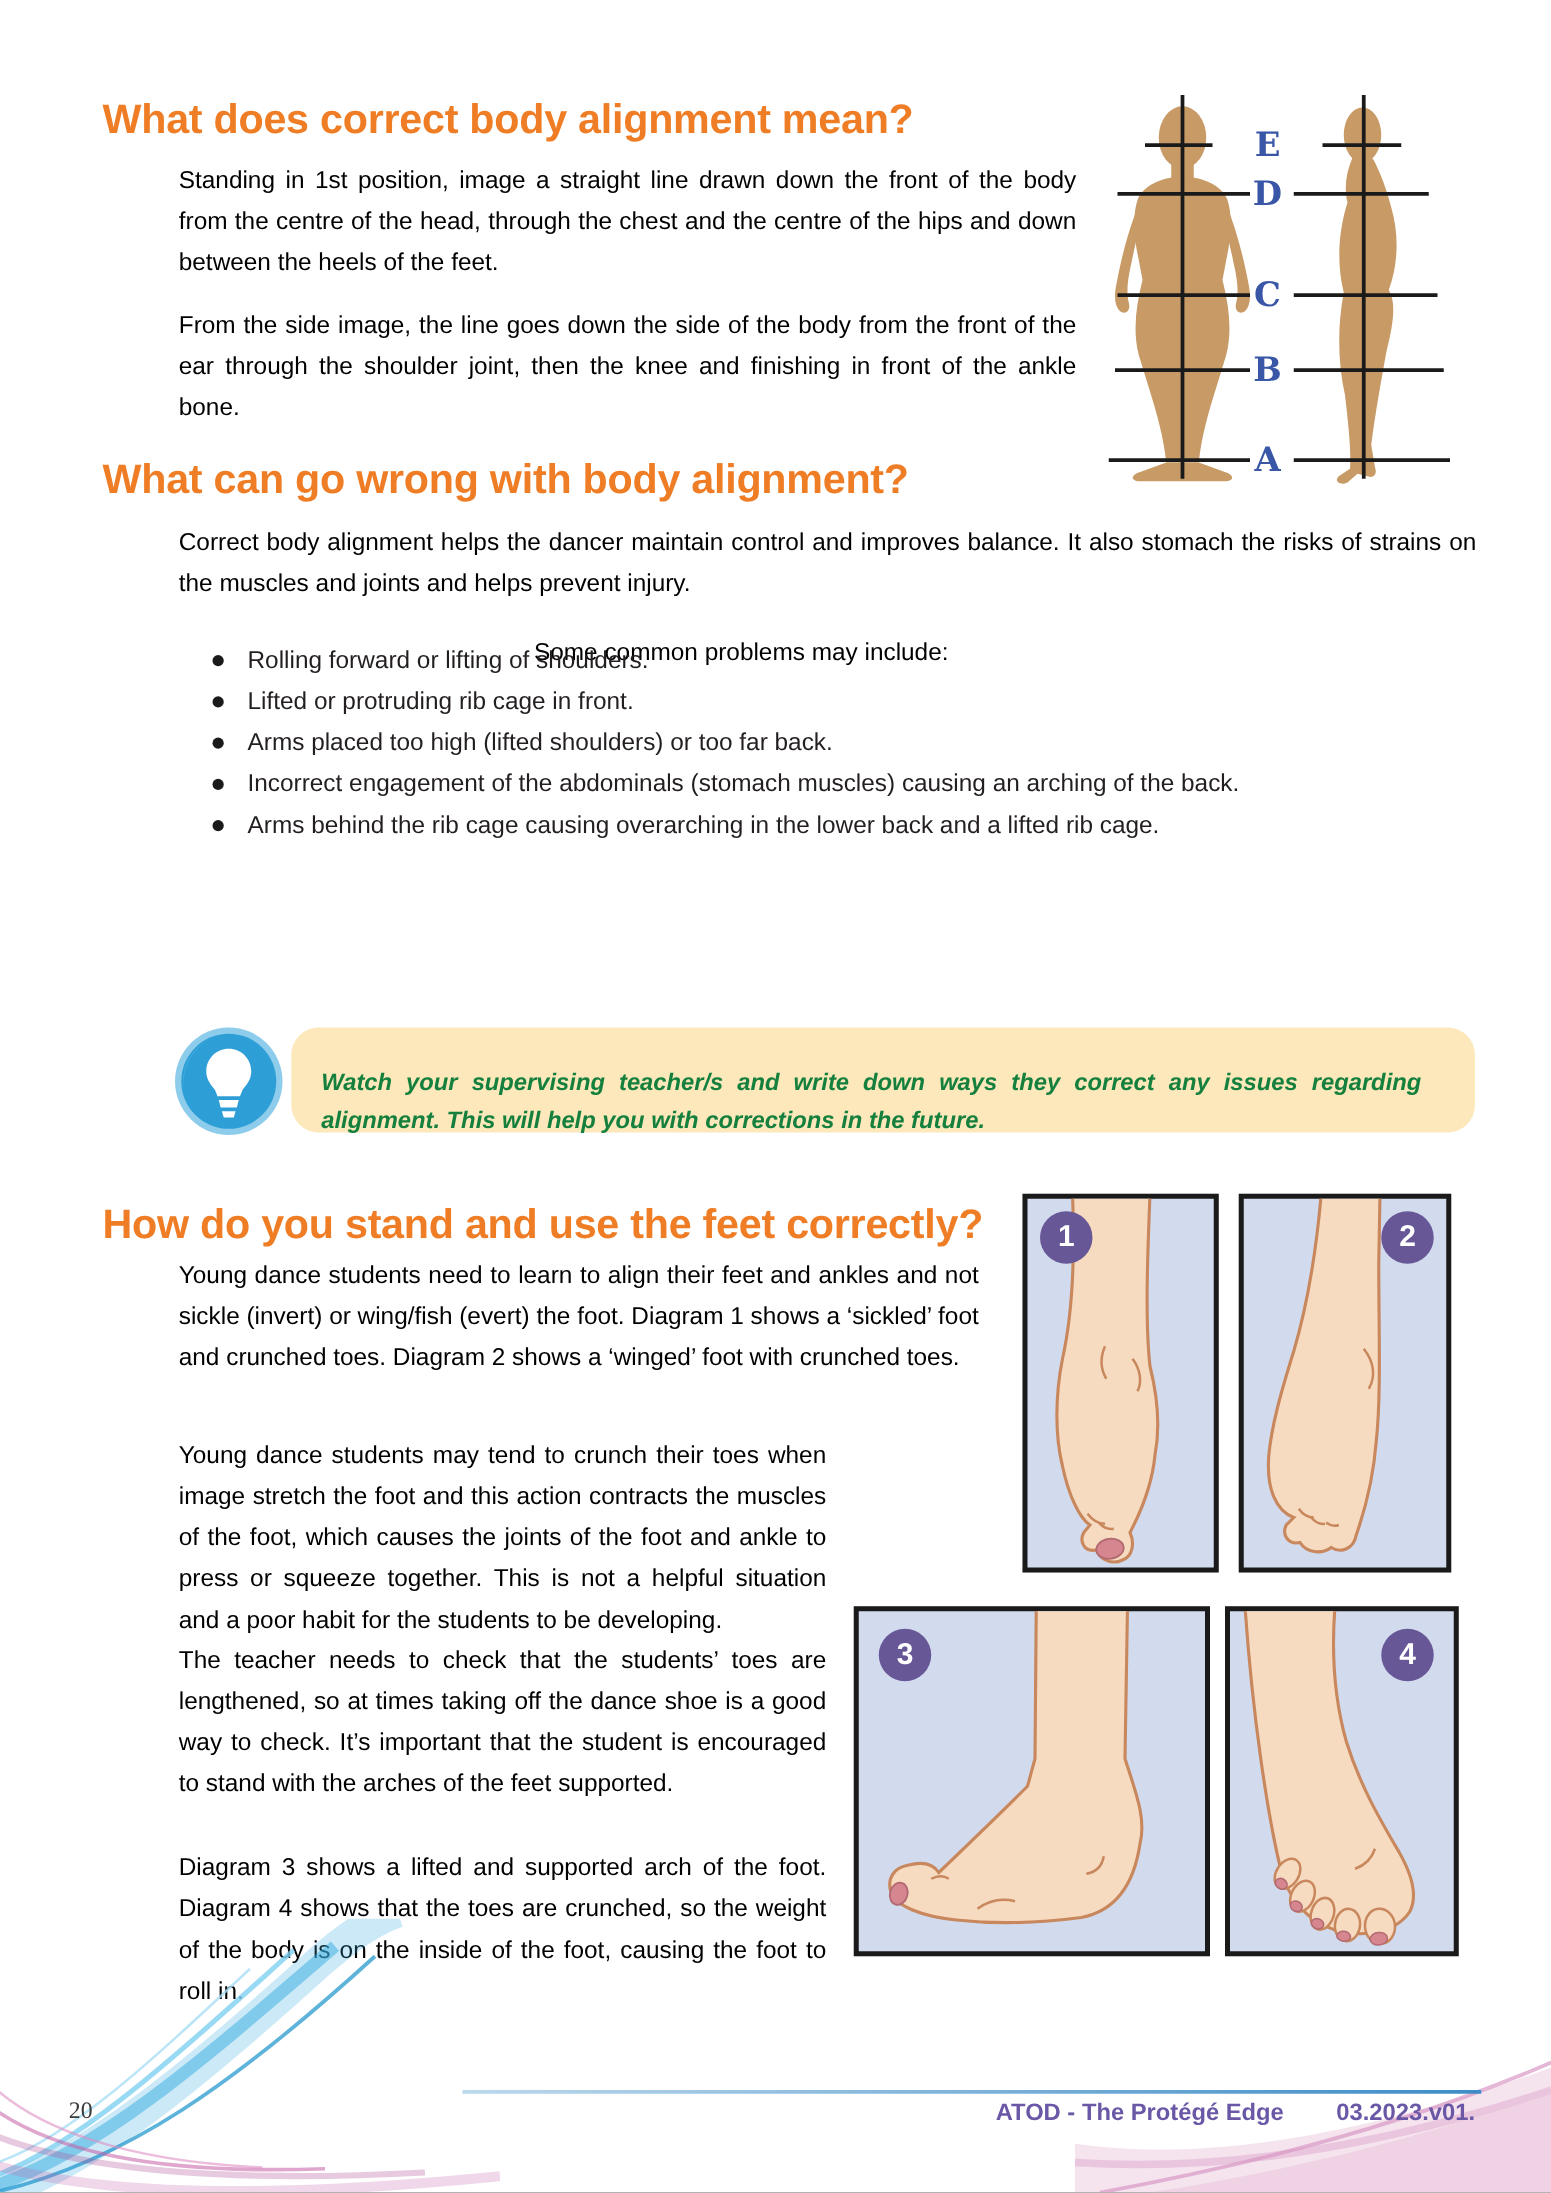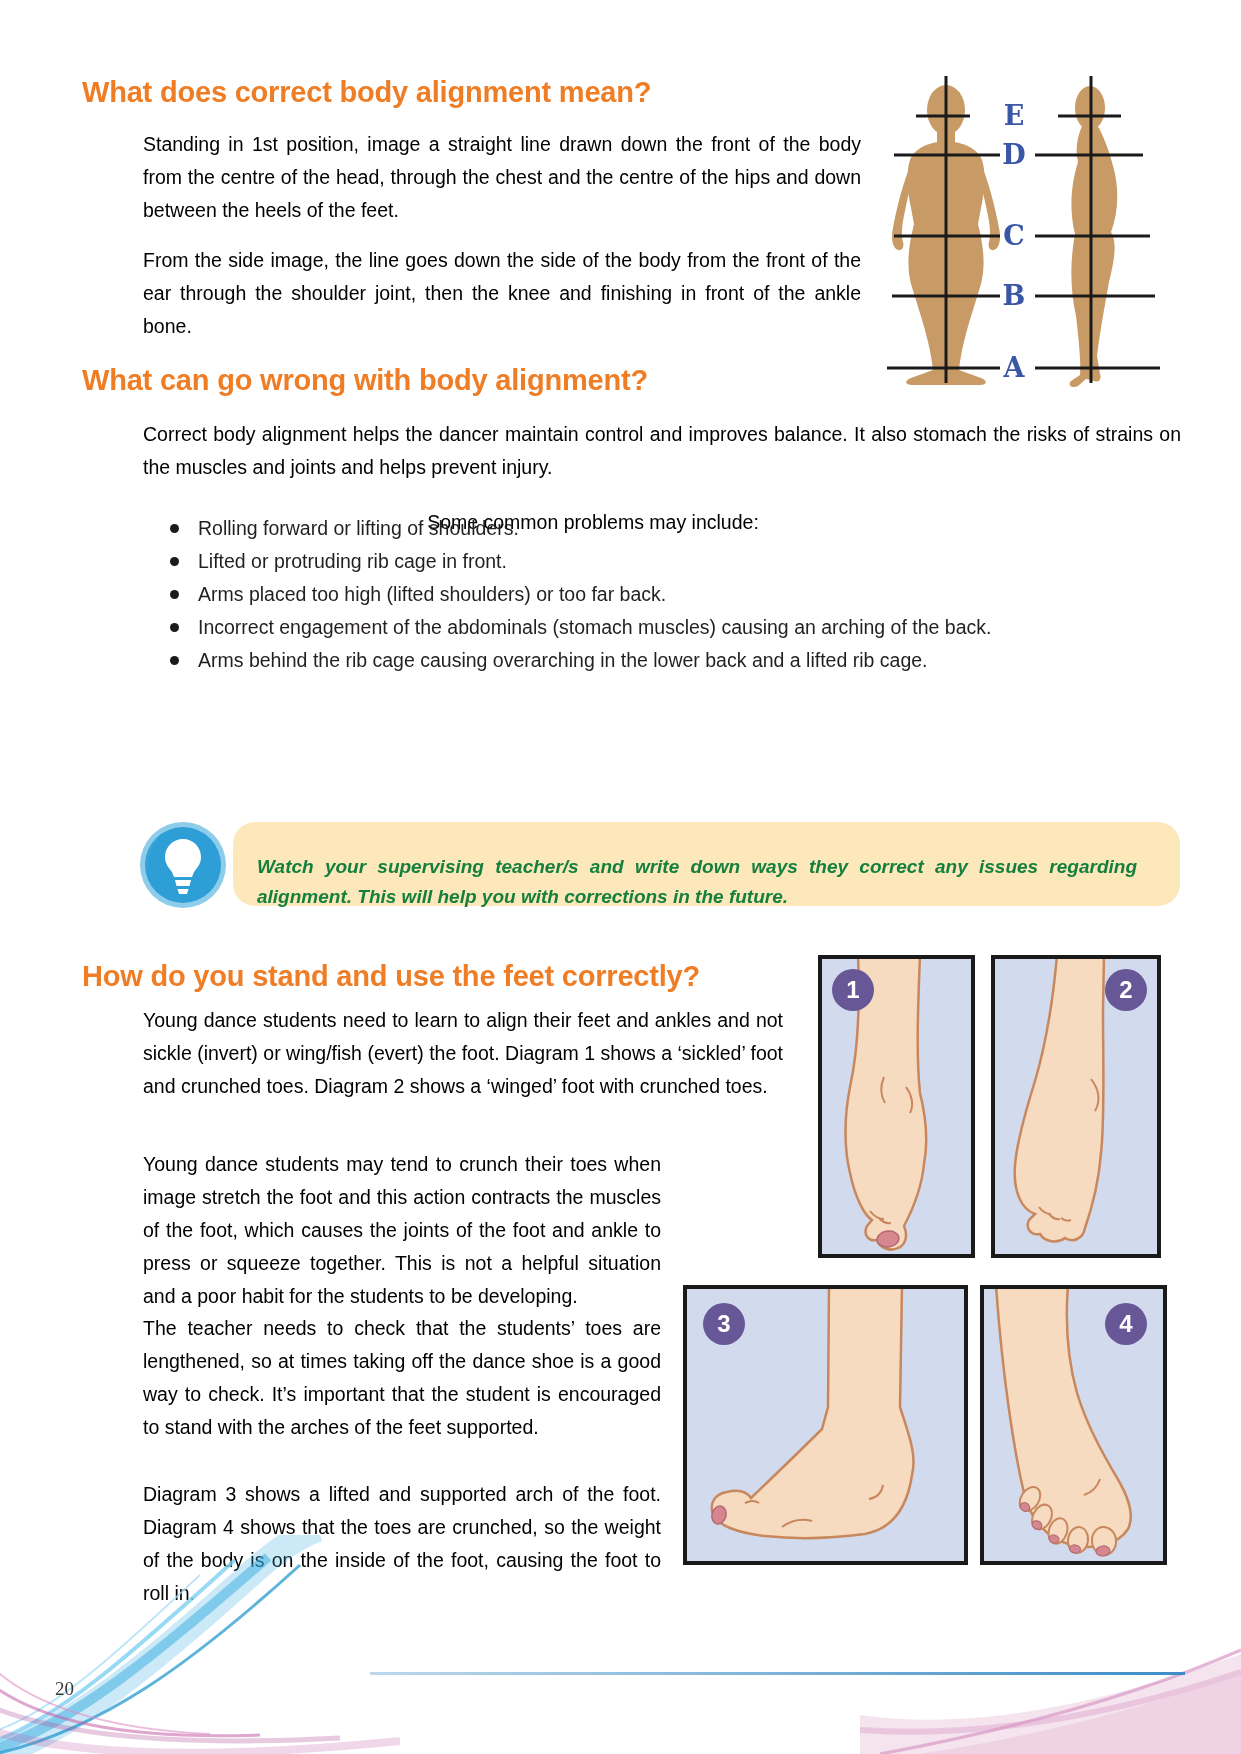--- a/index.html
+++ b/index.html
@@ -1,19 +1,19 @@
 <!DOCTYPE html>
 <html><head>
 <meta charset="utf-8">
 <style>
   html,body{margin:0;padding:0;background:#777;}
   #page{position:relative;width:1241px;height:1754px;background:#ffffff;overflow:hidden;
         font-family:"Liberation Sans",sans-serif;color:#231f20;}
   .abs{position:absolute;}
-  h2.sect{margin:0;font-size:29px;font-weight:bold;color:#ef7d25;letter-spacing:-0.2px;}
+  h2.sect{margin:0;font-size:33px;font-weight:bold;color:#ef7d25;letter-spacing:-0.2px;}
   p.body{margin:0;font-size:19.5px;line-height:33px;text-align:justify;color:#000000;}
   #h1{left:82px;top:76px;}
   #p1{left:143px;top:128px;width:718px;}
   #p2{left:143px;top:244px;width:718px;}
   #fig{left:878px;top:48px;width:292px;height:348px;}
   #h2{left:82px;top:364px;}
   #p3{left:143px;top:418px;width:1038px;}
   #pintro{left:143px;top:506px;width:900px;text-align:center;}
   #bullets{left:143px;top:512px;width:1038px;margin:0;padding:0;list-style:none;}
   #bullets li{position:relative;height:33px;line-height:33px;font-size:19.5px;padding-left:55px;}
@@ -208,15 +208,18 @@
     <path d="M-8,196 C80,222 220,224 400,206" fill="none" stroke="#c45fa8" stroke-width="8" opacity="0.25"></path>
   </svg>
   <svg class="abs" id="wave-right" viewBox="0 0 381 134">
     <path d="M0,95 C90,108 210,96 381,34 L381,134 L0,134 Z" fill="#f2dcea" opacity="0.8"></path>
     <path d="M0,110 C120,118 250,96 381,52" fill="none" stroke="#e3b3d3" stroke-width="6" opacity="0.6"></path>
     <path d="M20,134 C140,112 270,78 381,30" fill="none" stroke="#d898c5" stroke-width="3" opacity="0.7"></path>
     <path d="M60,134 C180,116 300,84 381,52 L381,134 Z" fill="#eac3dc" opacity="0.5"></path>
   </svg>
 
   <div class="abs" id="footer-rule"></div>
+  <div class="abs" id="footer-right">
+    <span>ATOD - The Protégé Edge</span><span class="ver">03.2023.v01.</span>
+  </div>
   <div class="abs" id="pagenum">20</div>
 
 </div>
 
 </body></html>

